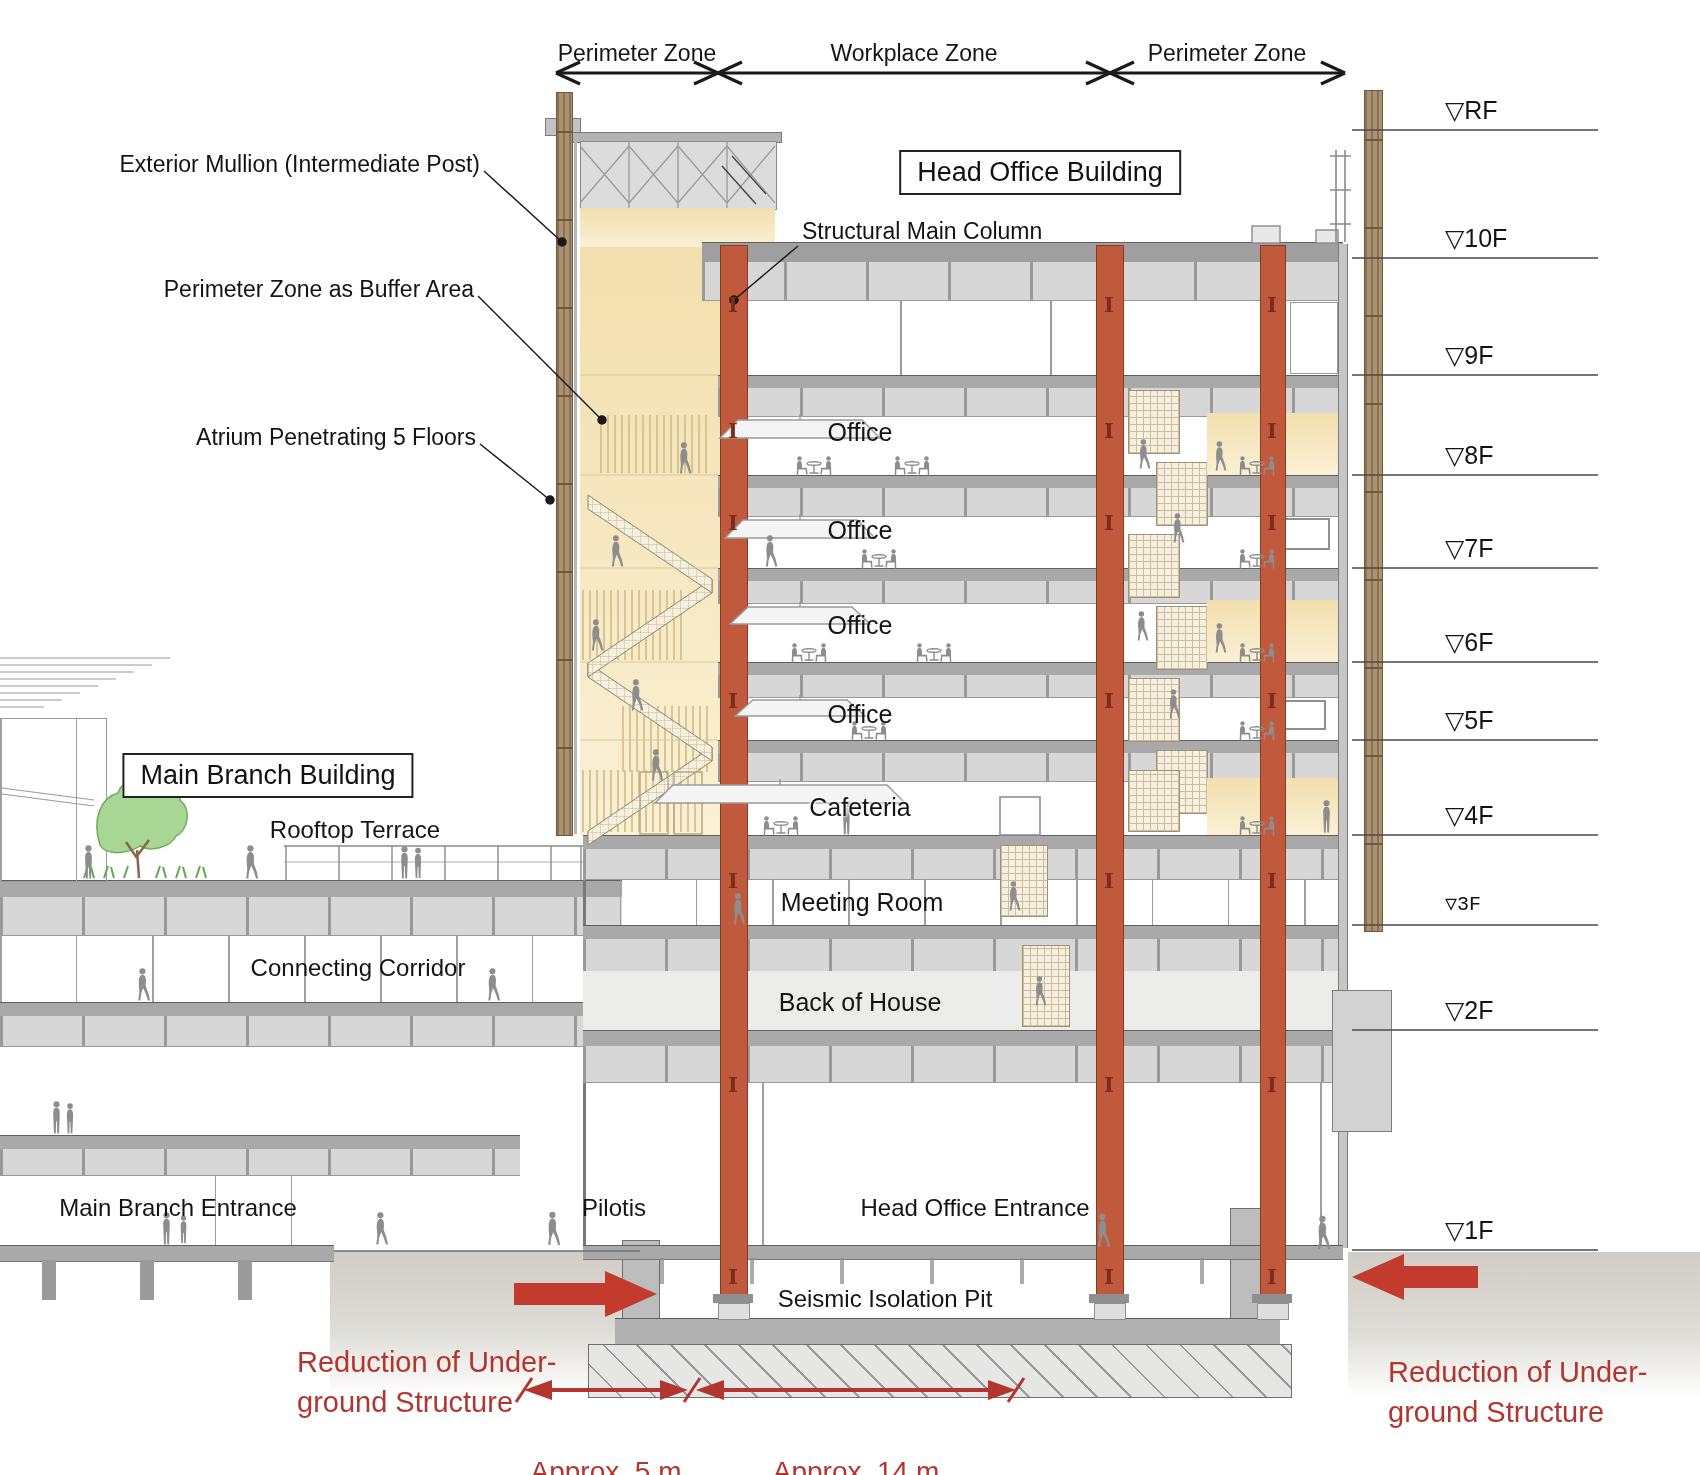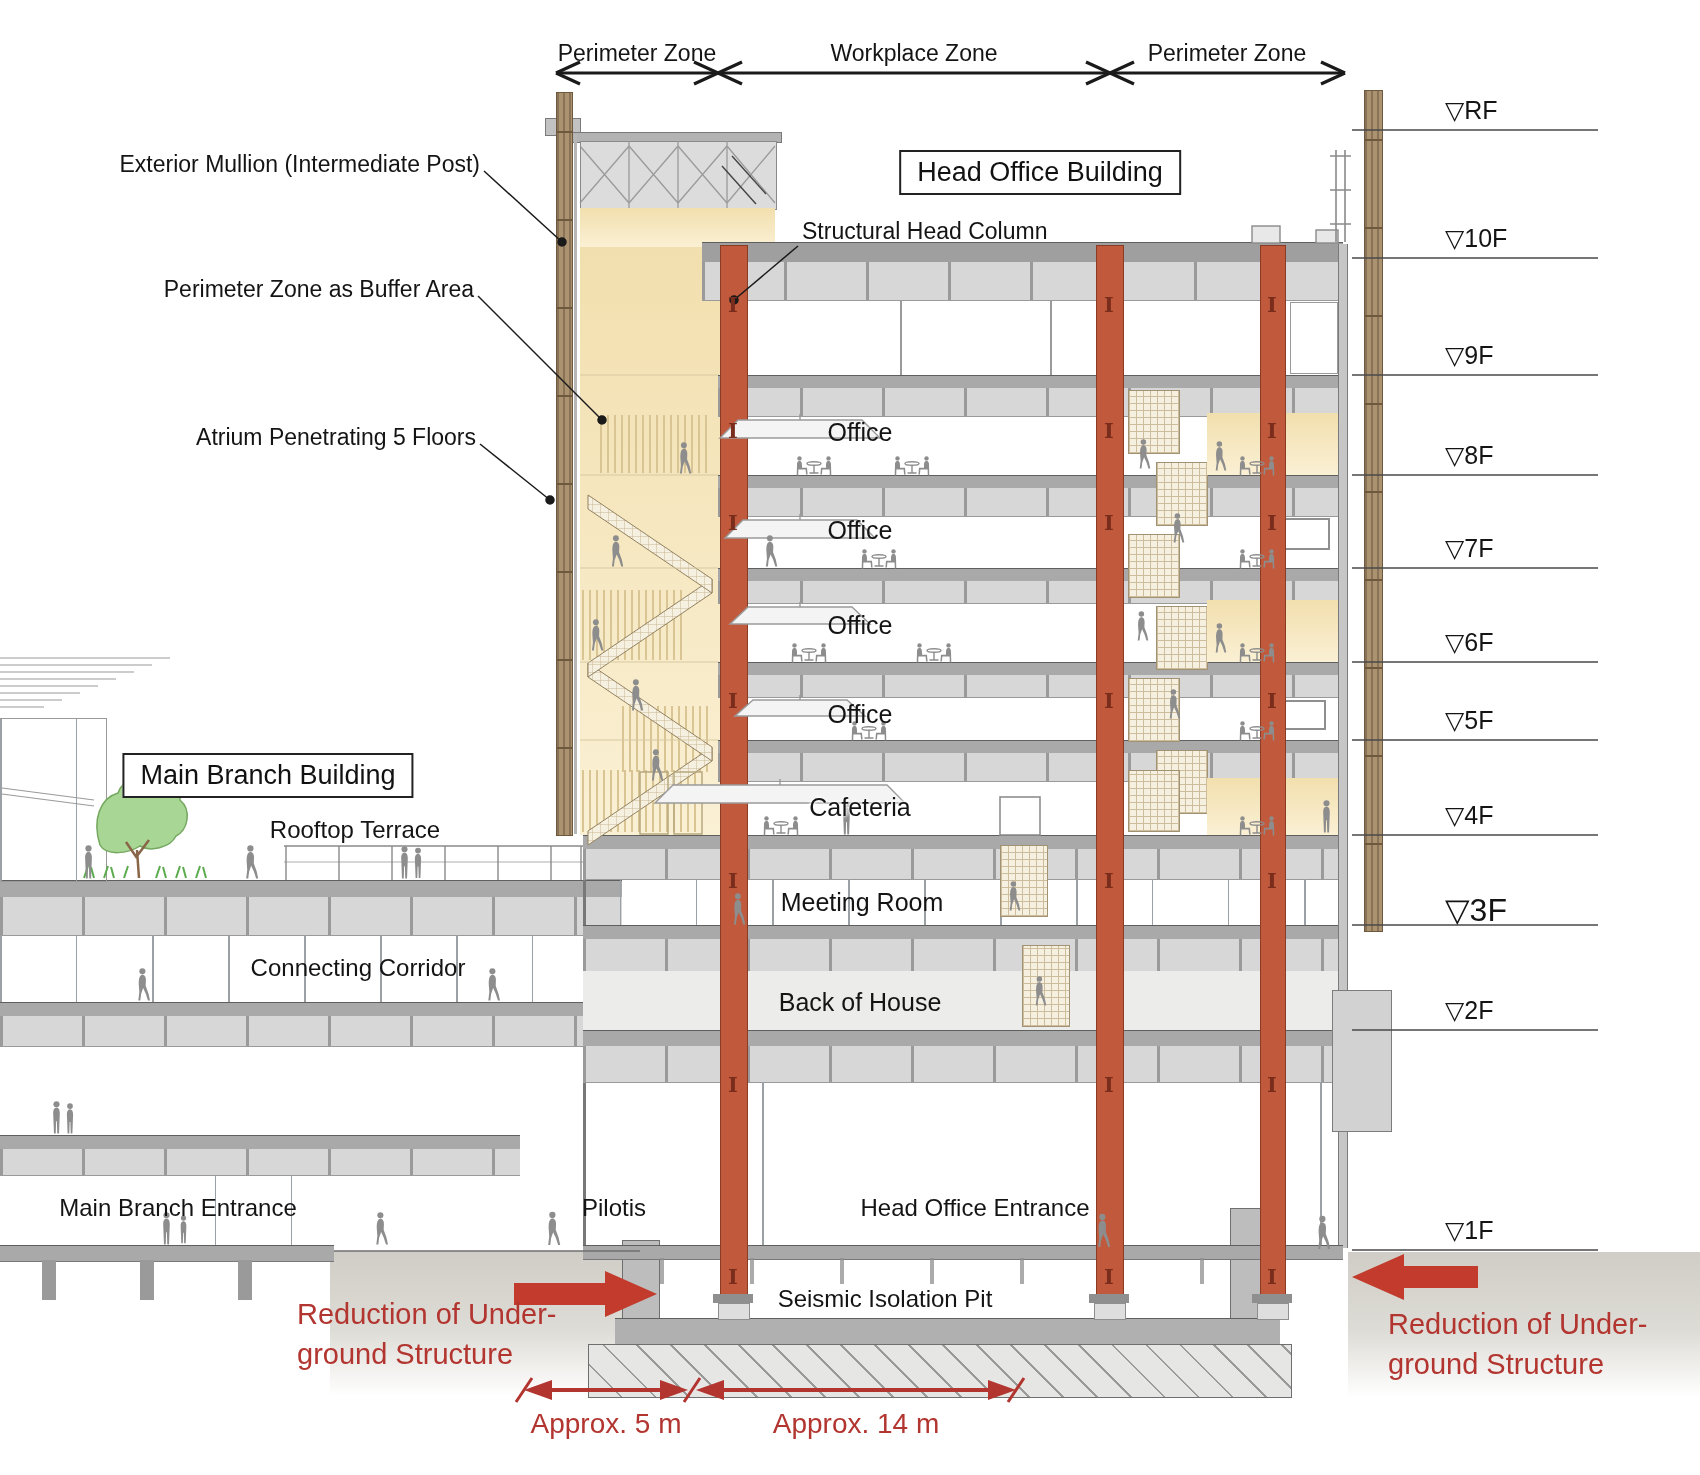--- a/index.html
+++ b/index.html
@@ -21,21 +21,21 @@
          background-color:#ab9270;
          background-image:repeating-linear-gradient(90deg,rgba(110,89,63,.55) 0 2px,rgba(0,0,0,0) 2px 6px),
                           repeating-linear-gradient(0deg,rgba(0,0,0,0) 0 86px,#6e593f 86px 88px);}
   .col{position:absolute;background:var(--column_red,#c15a3c);border:1.5px solid #8a3b24;}
   .yellow{position:absolute;background:linear-gradient(180deg,var(--atrium_deep,#f2dfae),var(--atrium_yellow,#faf0d4));}
   .ground{position:absolute;background:linear-gradient(180deg,#cfcdc5,#dedcd6 55%,#ffffff 100%);}
   .diag{position:absolute;background-color:#e6e6e4;border:1.5px solid #6f6f6f;
         background-image:repeating-linear-gradient(45deg,rgba(0,0,0,0) 0 22px,#9a9a9a 22px 24px);}
   .boxlbl{position:absolute;transform:translateX(-50%);background:#fff;border:2px solid #222;
           padding:5px 16px;font-size:27px;white-space:nowrap;}
-  .red{color:var(--annotation_red,#b23530);}
+  .red{color:var(--annotation_red,#b23530);margin-top:48px;}
   .halo{text-shadow:0 0 3px #fff,0 0 3px #fff,0 0 5px #fff;margin-top:7px;}
   svg text{font-family:"DejaVu Serif",serif;}
 </style>
 </head>
 <body>
 
 <div id="stage">
 
   <div class="ground" style="left:1348px;top:1252px;width:352px;height:145px;"></div>
   <div class="ground" style="left:330px;top:1251px;width:330px;height:145px;"></div>
@@ -355,28 +355,28 @@
   <div class="lbl c" style="left:1227px;top:40px;font-size:23px;">Perimeter Zone</div>
 
   <div class="lbl" style="left:1445px;top:96px;font-size:25px;">▽RF</div>
   <div class="lbl" style="left:1445px;top:224px;font-size:25px;">▽10F</div>
   <div class="lbl" style="left:1445px;top:341px;font-size:25px;">▽9F</div>
   <div class="lbl" style="left:1445px;top:441px;font-size:25px;">▽8F</div>
   <div class="lbl" style="left:1445px;top:534px;font-size:25px;">▽7F</div>
   <div class="lbl" style="left:1445px;top:628px;font-size:25px;">▽6F</div>
   <div class="lbl" style="left:1445px;top:706px;font-size:25px;">▽5F</div>
   <div class="lbl" style="left:1445px;top:801px;font-size:25px;">▽4F</div>
-  <div class="lbl" style="left:1445px;top:891px;font-size:32px;">▽3F</div>
+  <div class="lbl" style="left:1445px;top:891px;font-size:20px;font-family:Liberation Mono, monospace;">▽3F</div>
   <div class="lbl" style="left:1445px;top:996px;font-size:25px;">▽2F</div>
   <div class="lbl" style="left:1445px;top:1216px;font-size:25px;">▽1F</div>
 
   <div class="lbl r" style="left:480px;top:151px;font-size:23px;">Exterior Mullion (Intermediate Post)</div>
   <div class="lbl r" style="left:474px;top:276px;font-size:23px;">Perimeter Zone as Buffer Area</div>
   <div class="lbl r" style="left:476px;top:424px;font-size:23px;">Atrium Penetrating 5 Floors</div>
-  <div class="lbl" style="left:802px;top:218px;font-size:23px;">Structural Head Column</div>
+  <div class="lbl" style="left:802px;top:218px;font-size:23px;">Structural Main Column</div>
 
   <div class="boxlbl" style="left:268px;top:753px;">Main Branch Building</div>
   <div class="boxlbl" style="left:1040px;top:150px;">Head Office Building</div>
 
   <div class="lbl c" style="left:355px;top:816px;font-size:24px;">Rooftop Terrace</div>
   <div class="lbl c" style="left:358px;top:954px;font-size:24px;">Connecting Corridor</div>
   <div class="lbl c" style="left:178px;top:1194px;font-size:24px;text-align:right;">Main Branch Entrance</div>
 
   <div class="lbl c" style="left:860px;top:418px;font-size:25px;">Office</div>
   <div class="lbl c" style="left:860px;top:516px;font-size:25px;">Office</div>

